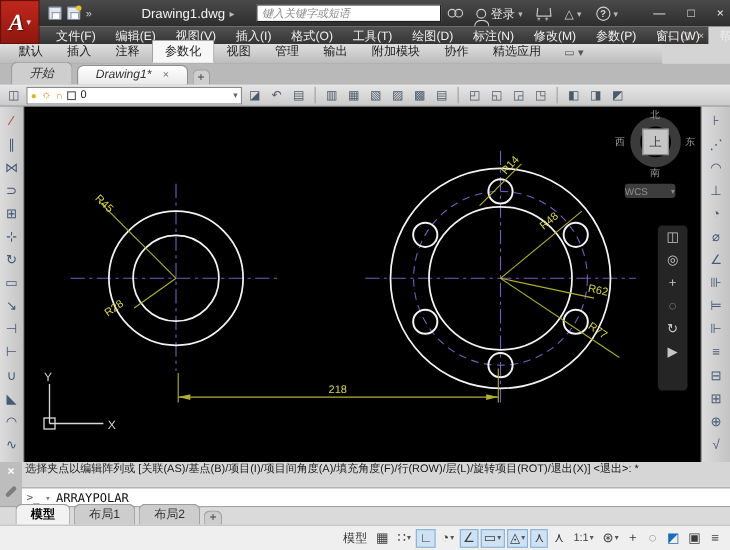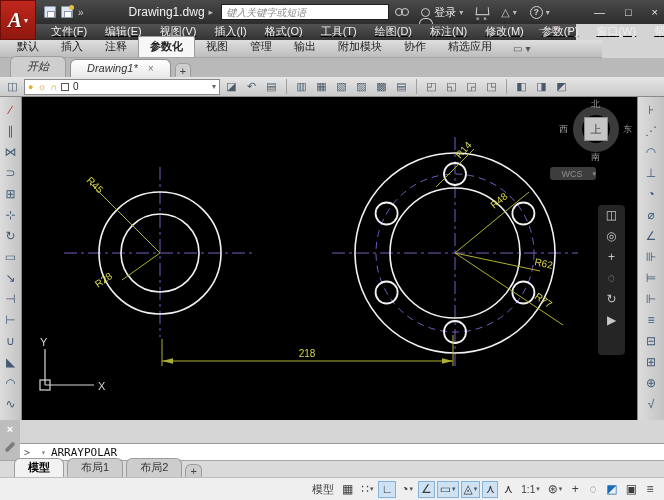--- a/index.html
+++ b/index.html
@@ -13,47 +13,47 @@
     background:linear-gradient(#c0271c,#8f1710); border:1px solid #6b0e08; display:flex; align-items:center; justify-content:center; }
   .applogo .a { font-family:"Liberation Serif",serif; font-style:italic; font-weight:bold; font-size:21px; color:#fff; text-shadow:1px 1px 1px #5a0a05; }
   .applogo .caret { color:#eee; font-size:8px; margin-left:2px; }
   .qat { display:flex; align-items:center; gap:5px; margin-left:44px; }
   .floppy { width:12px; height:12px; background:#dfe7f2; border:1px solid #8b97a8; border-radius:1px; position:relative; display:inline-block; }
   .floppy::after { content:""; position:absolute; left:2px; bottom:0; width:6px; height:5px; background:#fff; border:1px solid #8b97a8; border-bottom:none; }
   .floppy.star::before { content:""; position:absolute; right:-2px; top:-2px; width:5px; height:5px; background:#e8c33a; border-radius:50%; }
   .qat-more { color:#ccc; font-size:10px; letter-spacing:-1px; }
   .doctitle { margin-left:46px; font-size:12px; color:#f2f2f2; display:flex; align-items:center; gap:4px; }
   .doctitle .play { font-size:9px; color:#bbb; }
-  .search { margin-left:8px; width:168px; height:16px; border:1px solid #1e1e1e; background:#fff; font-size:10px; font-style:italic; color:#333; padding:0 4px; }
+  .search { margin-left:20px; width:168px; height:16px; border:1px solid #1e1e1e; background:#fff; font-size:10px; font-style:italic; color:#333; padding:0 4px; }
   .search::placeholder { color:#8a8a8a; font-style:italic; }
   .binocs { display:inline-flex; margin-left:6px; }
   .binocs i { width:8px; height:8px; border:1.5px solid #cfcfcf; border-radius:50%; display:inline-block; }
   .binocs i+i { margin-left:-2px; }
   .person { width:9px; height:9px; border:1.5px solid #cfcfcf; border-radius:50%; position:relative; margin:0 4px 0 12px; }
   .person::after { content:""; position:absolute; left:-3px; top:9px; width:12px; height:6px; border:1.5px solid #cfcfcf; border-bottom:none; border-radius:6px 6px 0 0; }
   .signin { font-size:11px; color:#e8e8e8; }
   .tb-caret { color:#bbb; font-size:8px; margin:0 3px; }
   .cart { width:13px; height:8px; border:1.5px solid #cfcfcf; border-top:none; transform:perspective(10px) rotateX(8deg); margin:0 2px 3px 10px; position:relative; }
   .cart::after { content:"• •"; position:absolute; left:0; top:7px; font-size:7px; color:#cfcfcf; letter-spacing:1px; }
   .tri-icon { color:#cfcfcf; font-size:11px; margin-left:10px; }
   .help { width:13px; height:13px; border:1.5px solid #cfcfcf; border-radius:50%; color:#cfcfcf; font-size:9px; font-weight:bold; display:inline-flex; align-items:center; justify-content:center; margin-left:10px; }
   .winbtns { position:absolute; right:6px; top:0; height:24px; display:flex; align-items:center; gap:20px; color:#e8e8e8; font-size:11px; }
   .winbtns span { cursor:default; }
 
   
-  .menubar { position:absolute; left:0; top:24px; width:576px; height:16px;
-    background:linear-gradient(#525252,#343434); display:flex; align-items:flex-start; padding-left:42px;text-decoration:underline; }
+  .menubar { position:absolute; left:0; top:24px; width:644px; height:16px;
+    background:linear-gradient(#525252,#343434); display:flex; align-items:center; padding-left:42px; }
   .menubar .mitem { color:#efefef; font-size:11px; padding:0 9px; white-space:nowrap; }
   .mwin { position:absolute; right:4px; display:flex; gap:7px; color:#d8c8c4; font-size:9px; }
 
   
   .ribbontabs { position:absolute; left:0; top:40px; width:602px; height:18px;
     background:linear-gradient(#dedede,#bdbdbd); display:flex; align-items:flex-end; padding-left:6px; border-bottom:1px solid #a8a8a8; }
   .rtab { font-size:11px; color:#222; padding:2px 11px 3px; white-space:nowrap; }
-  .rtab.active { background:#f7f7f7; border:1px solid #9a9a9a; border-bottom:none; border-radius:2px 2px 0 0;font-weight:bold; }
+  .rtab.active { background:#f7f7f7; border:1px solid #9a9a9a; border-bottom:none; border-radius:2px 2px 0 0; }
   .ribbon-toggle { margin-left:10px; display:flex; align-items:center; gap:3px; color:#555; font-size:10px; padding-bottom:3px; }
 
   
   .filetabs { position:absolute; left:0; top:58px; width:664px; height:19px; background:#b9b9b9; display:flex; align-items:flex-end; padding-left:10px;font-style:italic; }
   .ftab { font-size:11px; color:#333; padding:2px 16px 3px; border-radius:6px 6px 0 0; position:relative; }
   .ftab.start { background:#cecece; border:1px solid #9e9e9e; border-bottom:none; margin-right:4px; }
   .ftab.active { background:linear-gradient(#ffffff,#e9e9e9); border:1px solid #8f8f8f; border-bottom:none; display:flex; gap:10px; align-items:center; }
   .ftab.active .x { color:#777; font-size:10px; }
   .ftab-add { width:16px; height:14px; background:#cecece; border:1px solid #9e9e9e; border-bottom:none; border-radius:5px 5px 0 0; margin-left:4px; font-size:11px; color:#444; display:flex; align-items:center; justify-content:center; }
 
@@ -80,21 +80,21 @@
   .canvas { position:relative; width:615px; height:323px; background:#000; }
   .canvas svg { position:absolute; left:0; top:0; }
 
   
   .vcube { position:absolute; left:537px; top:4px; width:76px; height:60px; }
   .vc-ring { position:absolute; left:14px; top:5px; width:46px; height:46px; border:9px solid #3b3b3b; border-radius:50%; }
   .vc-face { position:absolute; left:25px; top:16px; width:24px; height:24px; background:#c6c6c6; border:1px solid #8d8d8d; display:flex; align-items:center; justify-content:center; font-size:11px; color:#3a3a3a; }
   .vc-lbl { position:absolute; font-size:9px; color:#9a9a9a; }
   .vc-n { left:32px; top:-3px; } .vc-s { left:32px; top:50px; }
   .vc-w { left:0px; top:22px; } .vc-e { left:64px; top:22px; }
-  .wcsbtn { position:absolute; left:528px; top:70px; width:46px; height:13px; background:#3d3d3d; border-radius:3px; display:flex; align-items:center; justify-content:flex-end; gap:10px; font-size:9px; color:#8d8d8d; }
+  .wcsbtn { position:absolute; left:546px; top:70px; width:46px; height:13px; background:#3d3d3d; border-radius:3px; display:flex; align-items:center; justify-content:flex-start; gap:21px; font-size:9px; color:#8d8d8d; }
   .wcsbtn .caret { font-size:7px; }
 
   
   .navbar { position:absolute; left:576px; top:108px; width:27px; height:150px; background:rgba(88,88,88,.42); border-radius:4px; display:flex; flex-direction:column; align-items:center; padding-top:4px; gap:9px; }
   .navbar span { color:#c6c6c6; font-size:12px; line-height:12px; }
 
   
   .cmd { position:absolute; left:0; top:420px; width:664px; height:40px; display:flex; }
   .cmd-gutter { width:20px; background:#bdbdbd; display:flex; flex-direction:column; align-items:center; padding-top:3px; gap:6px; }
   .cmd-x { color:#fff; font-size:11px; font-weight:bold; }
@@ -361,20 +361,21 @@
     </div>
   </div>
 
   <div class="cmd">
     <div class="cmd-gutter">
       <span class="cmd-x">×</span>
       <span class="wrench"></span>
     </div>
     <div class="cmd-body">
       <div class="cmd-hist">
+        <div>选择夹点以编辑阵列或 [关联(AS)/基点(B)/项目(I)/项目间角度(A)/填充角度(F)/行(ROW)/层(L)/旋转项目(ROT)/退出(X)] &lt;退出&gt;: *</div>
       </div>
       <div class="cmd-input">
         <span class="cmd-prompt">&gt;_</span>
         <span class="cmd-caret">▾</span>
         <span>ARRAYPOLAR</span>
       </div>
     </div>
   </div>
 
   <div class="layouttabs">

